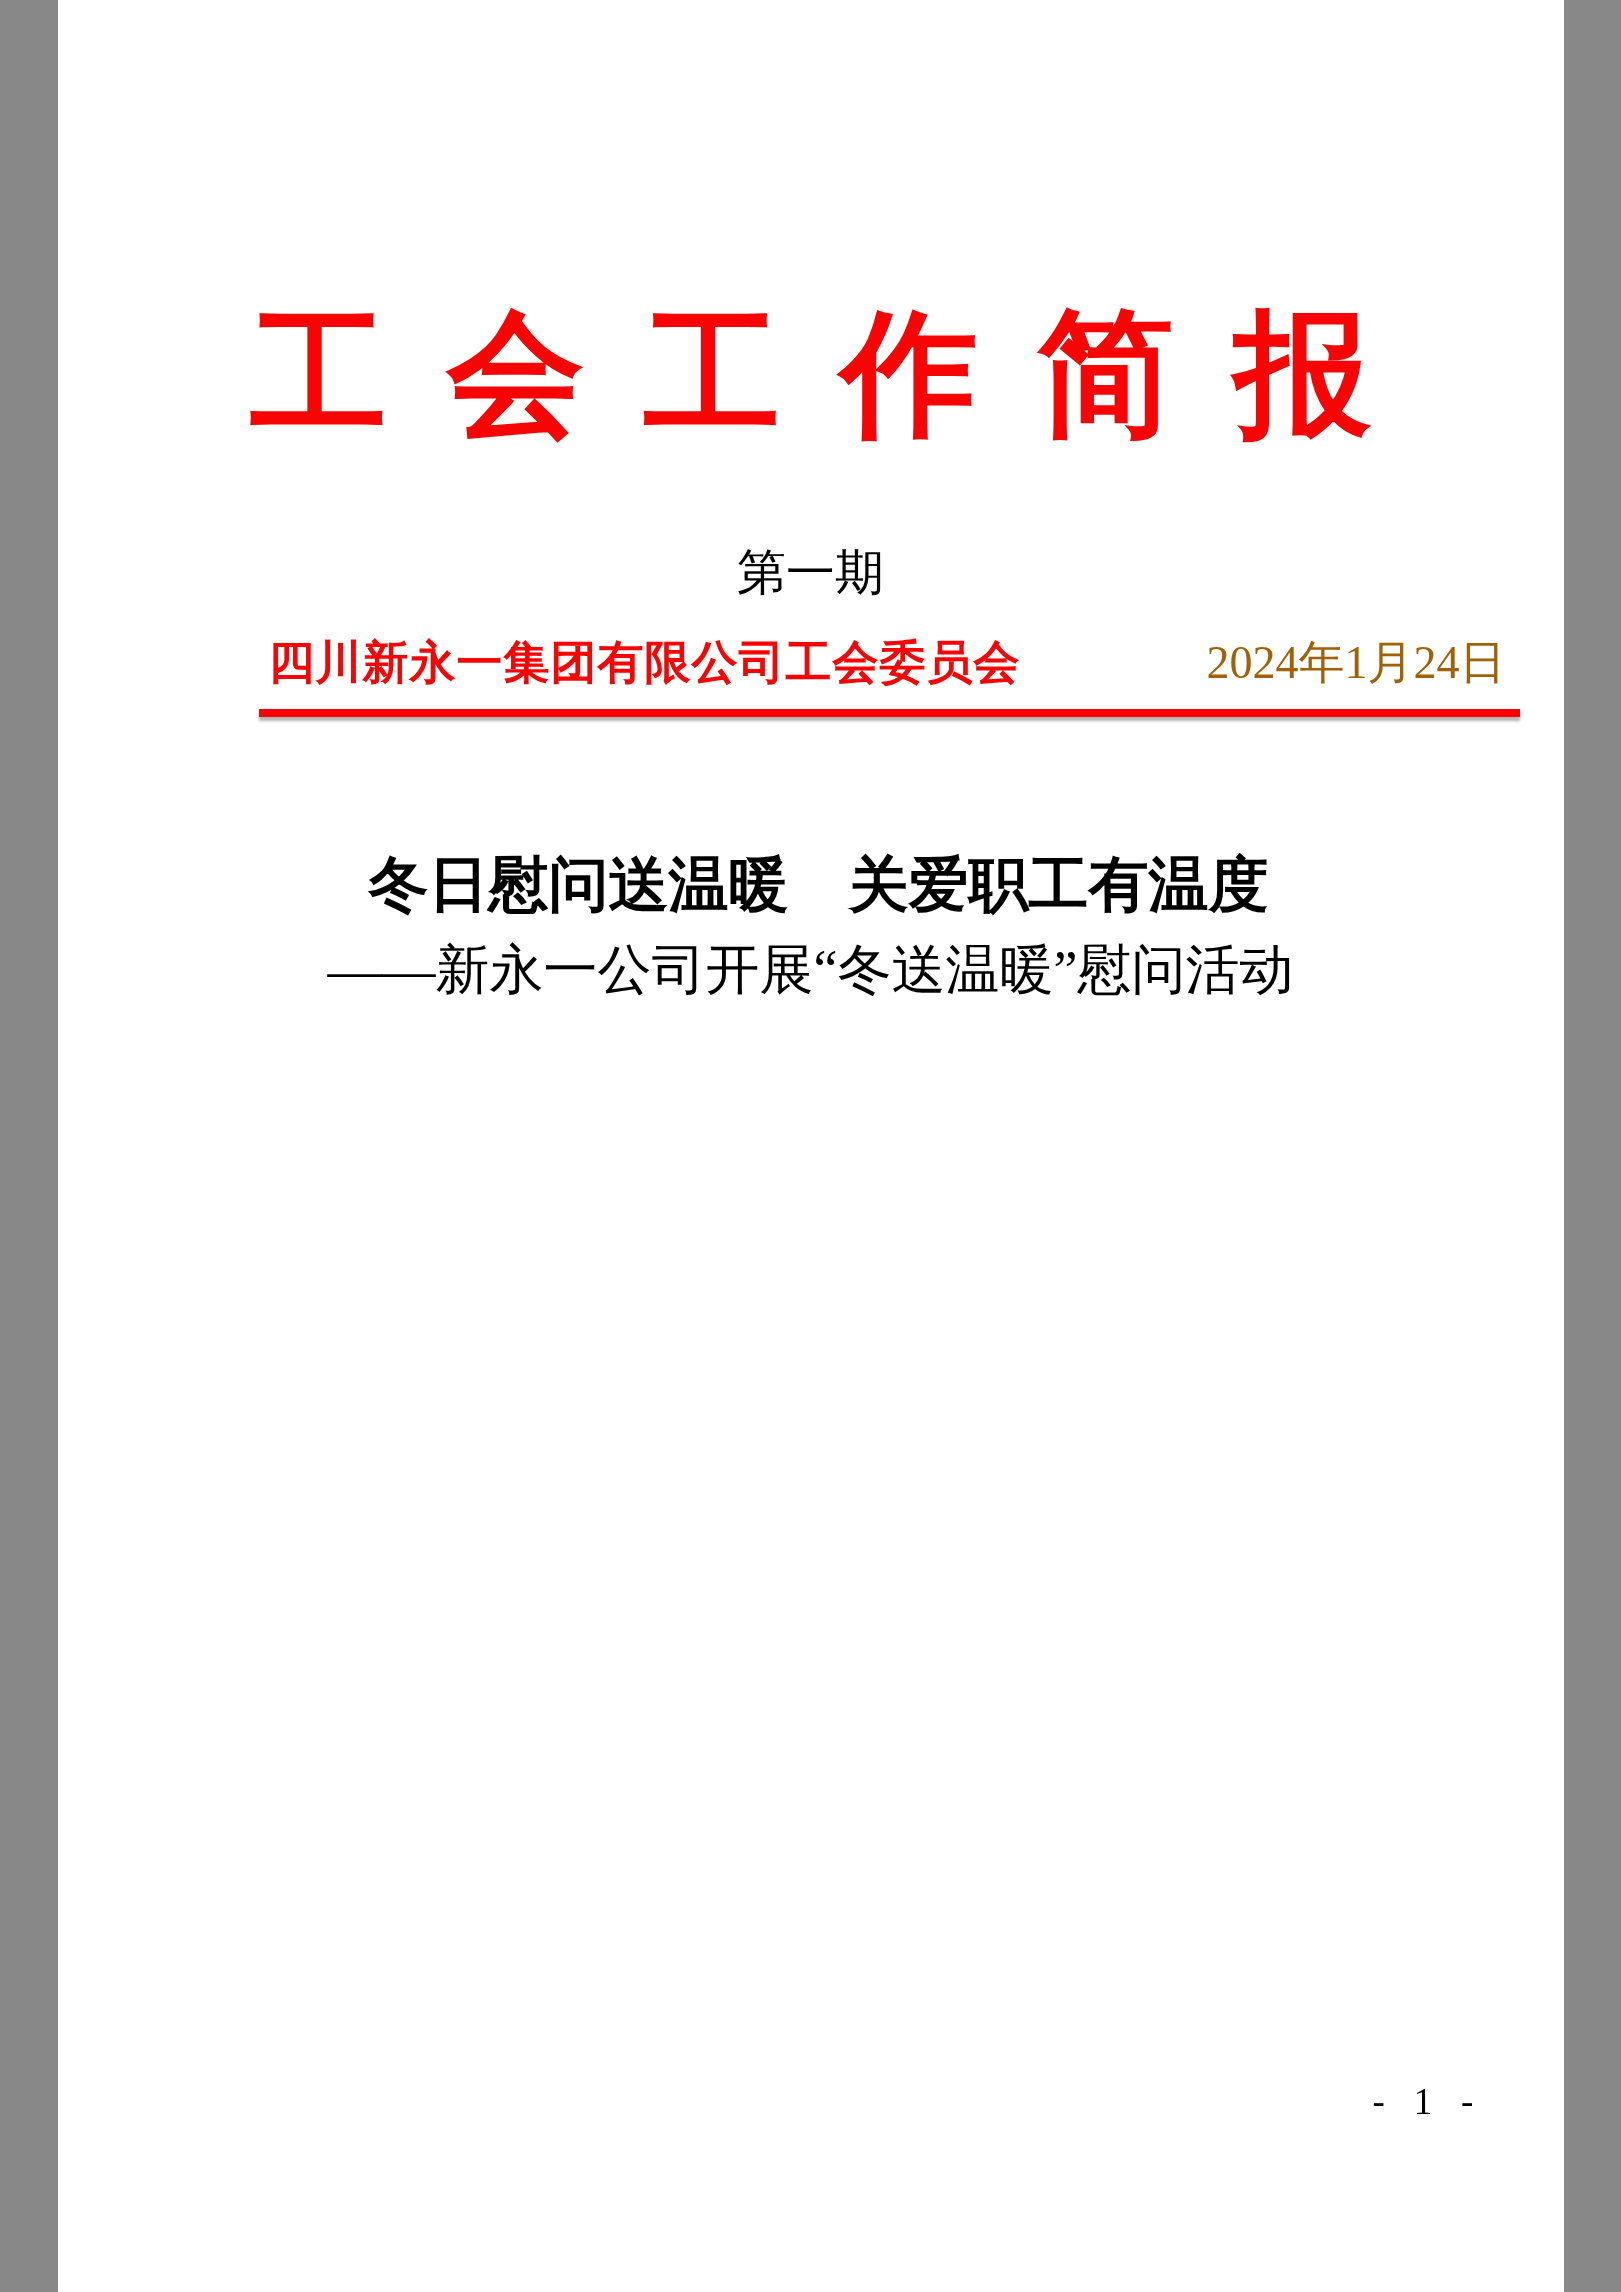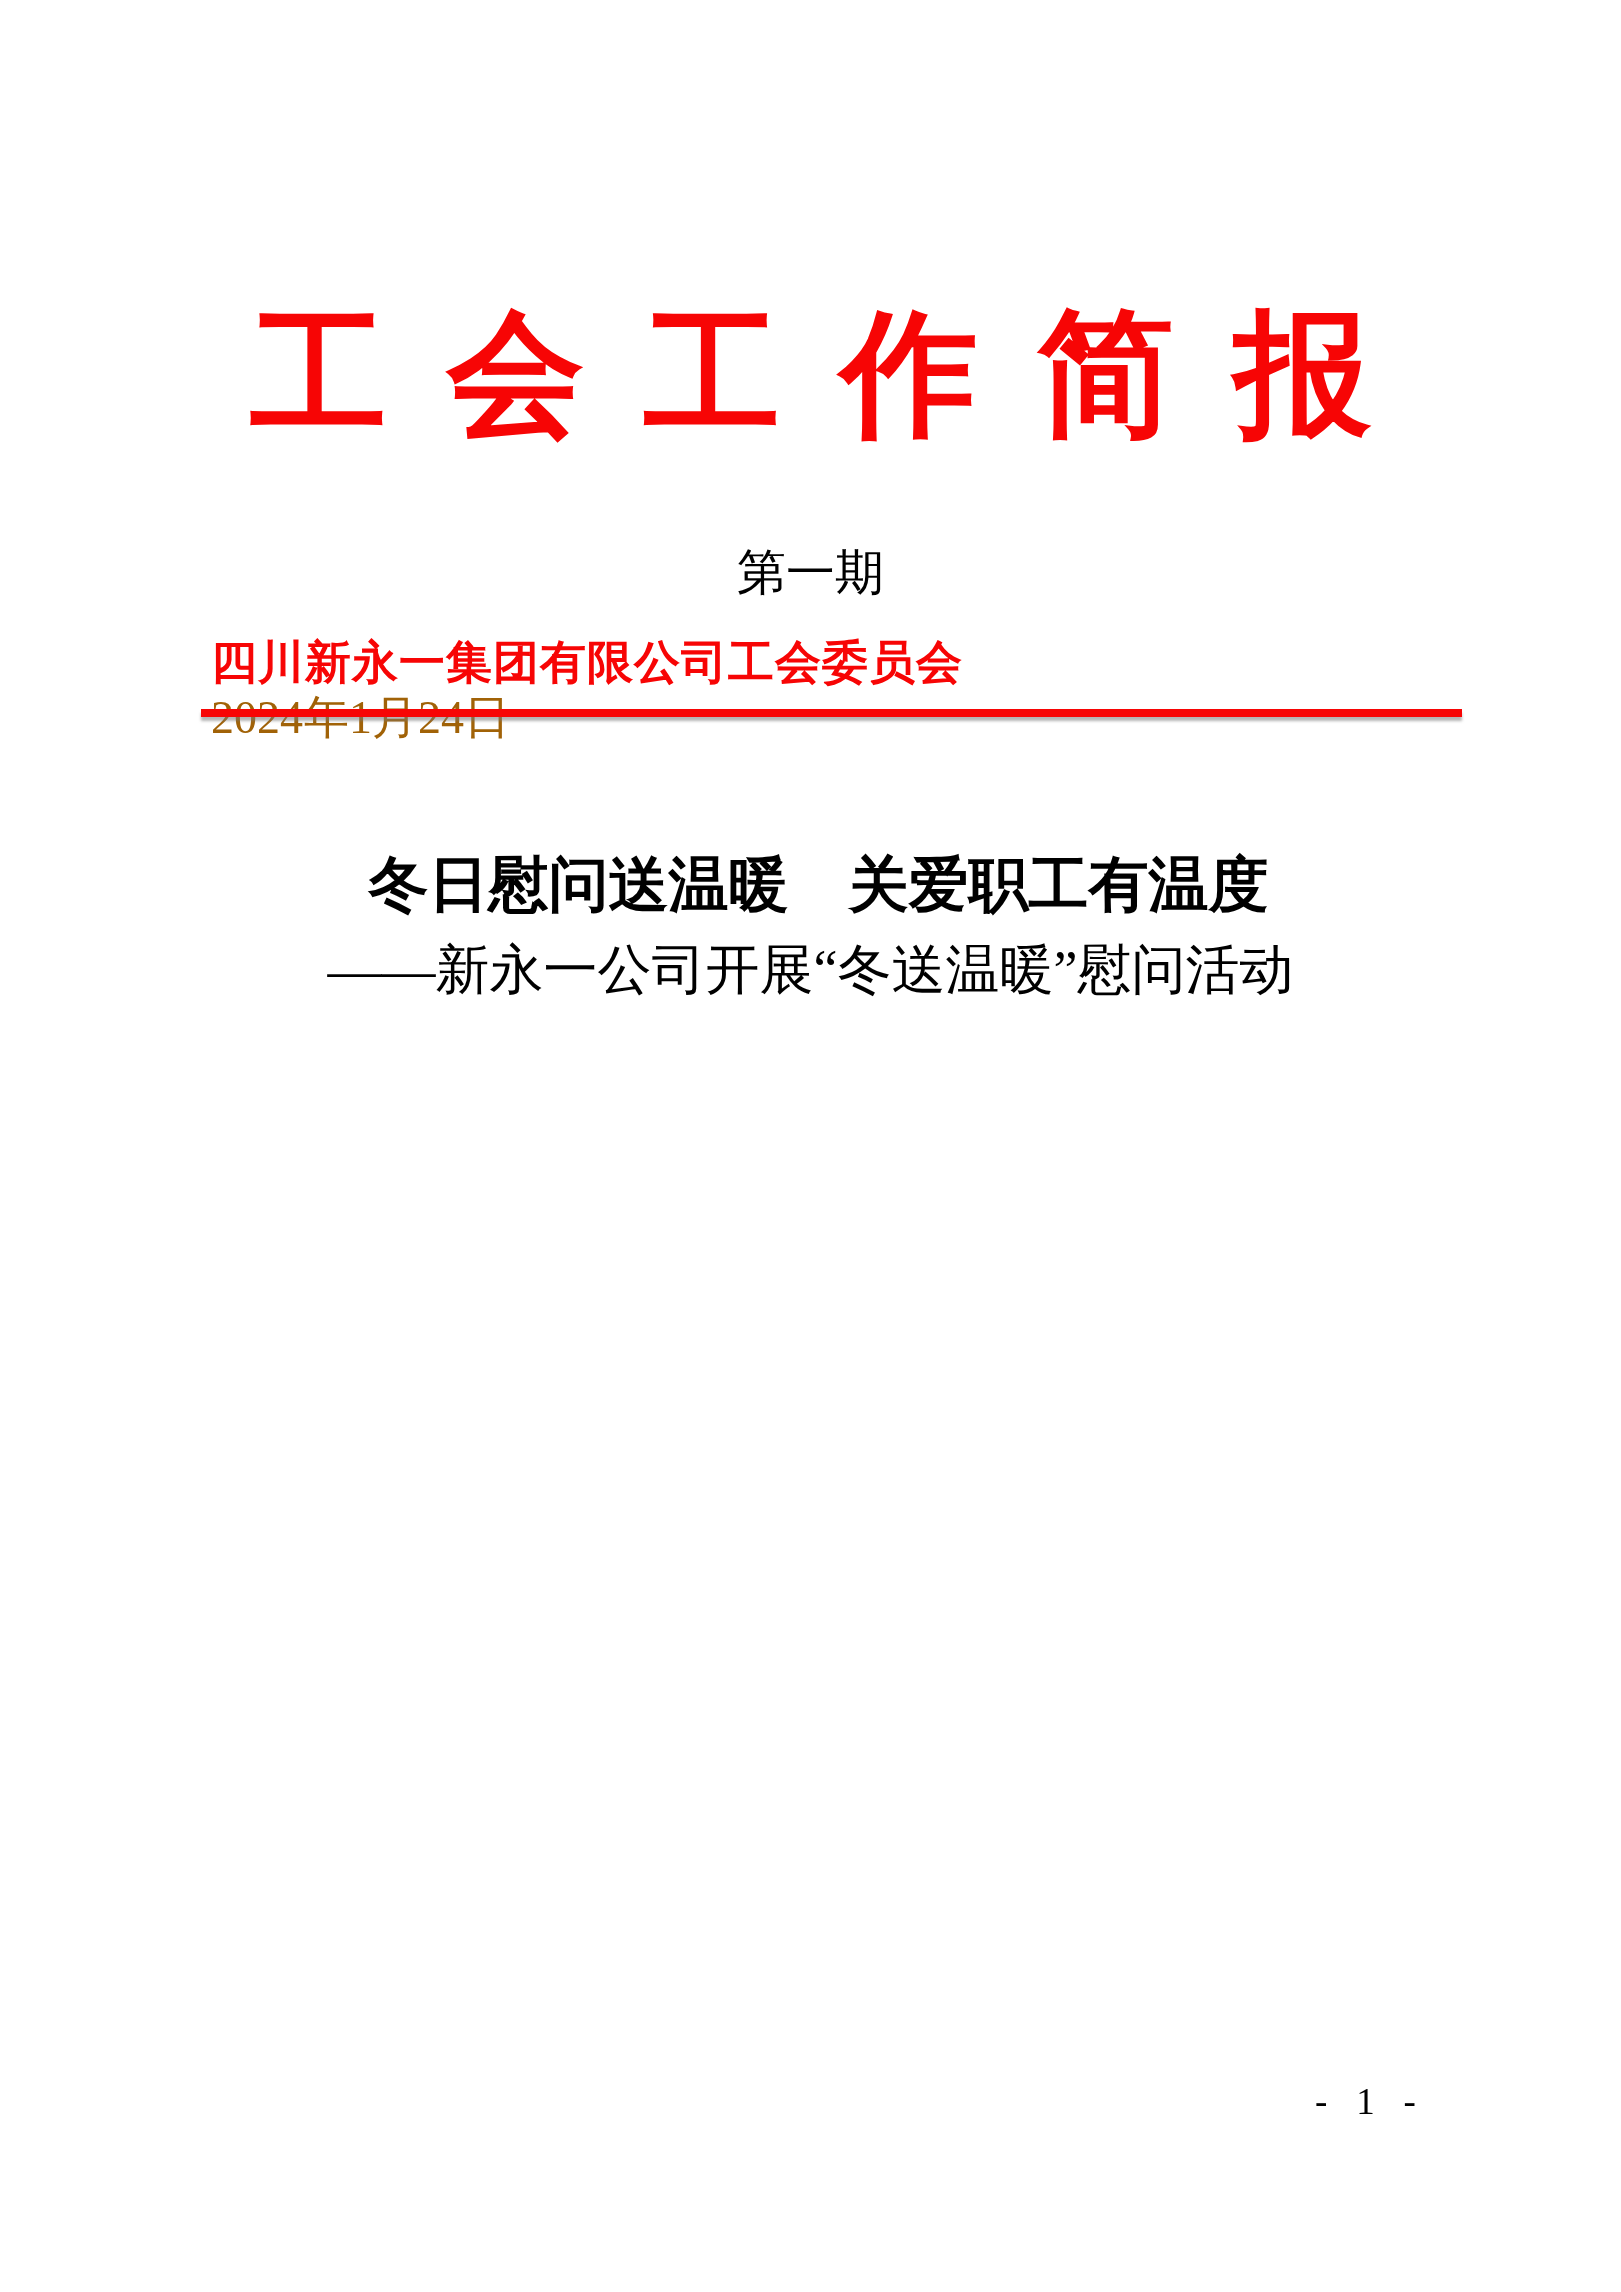--- a/index.html
+++ b/index.html
@@ -2,21 +2,21 @@
 <html><head>
 <meta charset="utf-8">
 <style>
   html, body {
     margin: 0;
     padding: 0;
     background: #888;
   }
   .page {
     position: relative;
-    width: 1621px;
+    width: 1506px;
     height: 2293px;
     margin: 0 auto;
     background: #ffffff;
     overflow: hidden;
     font-family: "Liberation Serif", "DejaVu Serif", serif;
     color: #000000;
   }
 
   
   .masthead-title {
@@ -44,21 +44,20 @@
     color: #000000;
   }
   .pub-row {
     position: absolute;
     top: 635px;
     left: 211px;
     width: 1237px;
     display: flex;
     justify-content: space-between;
     align-items: baseline;
-    flex-direction: column;
   }
   .publisher-name {
     font-size: 46px;
     line-height: 55px;
     color: #f70505;
     font-weight: 600;
     letter-spacing: 1px;
   }
   .publish-date {
     font-size: 46px;

